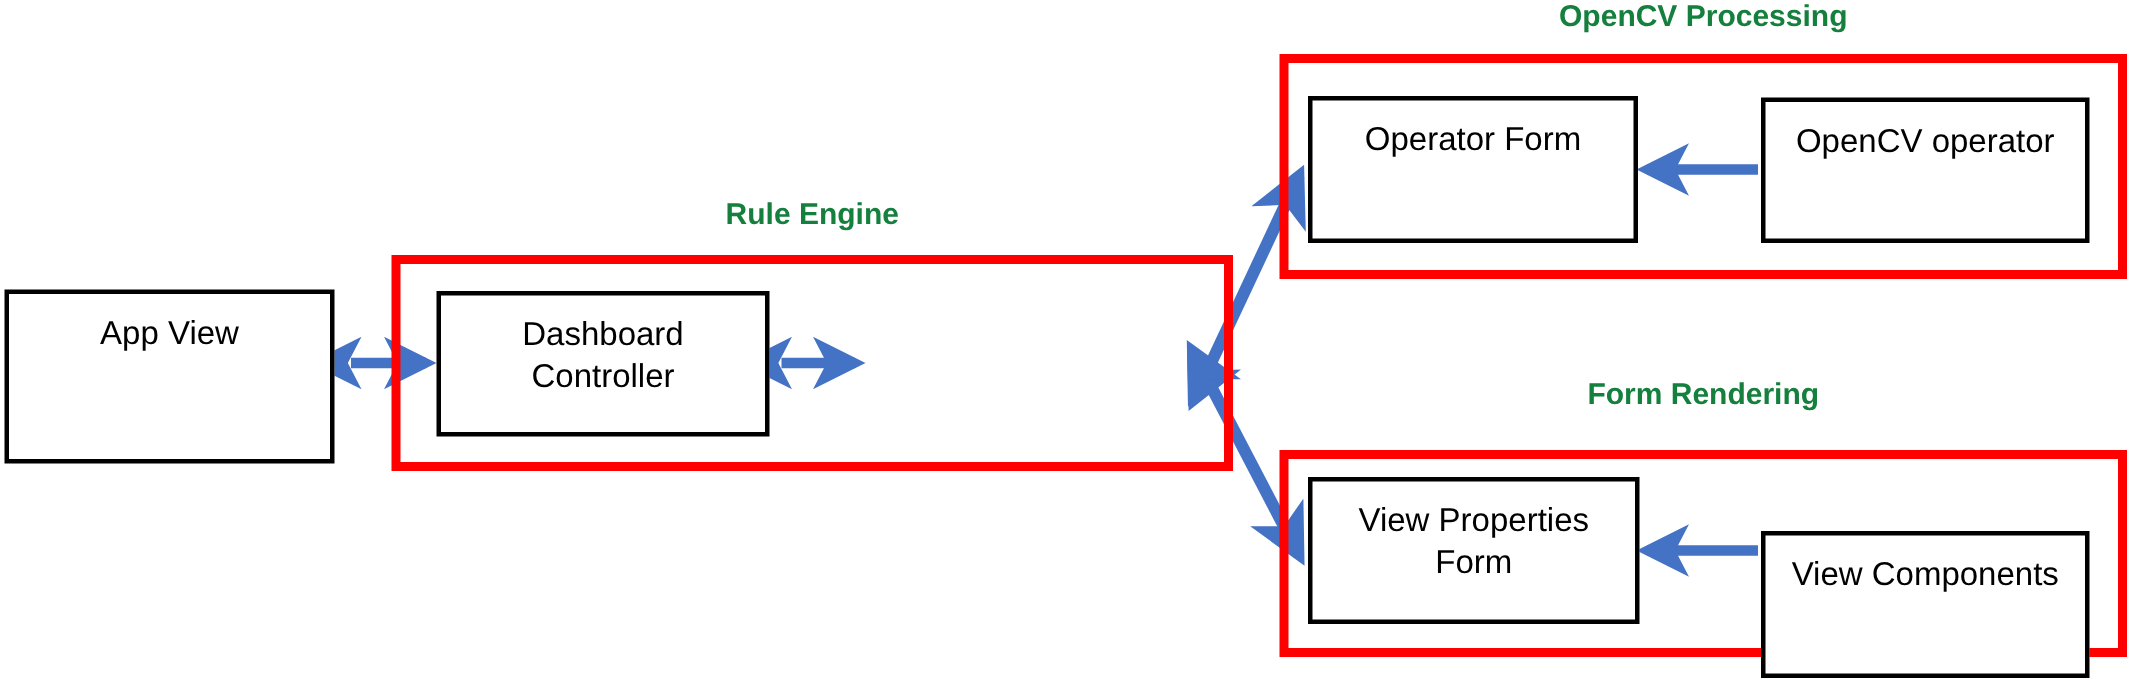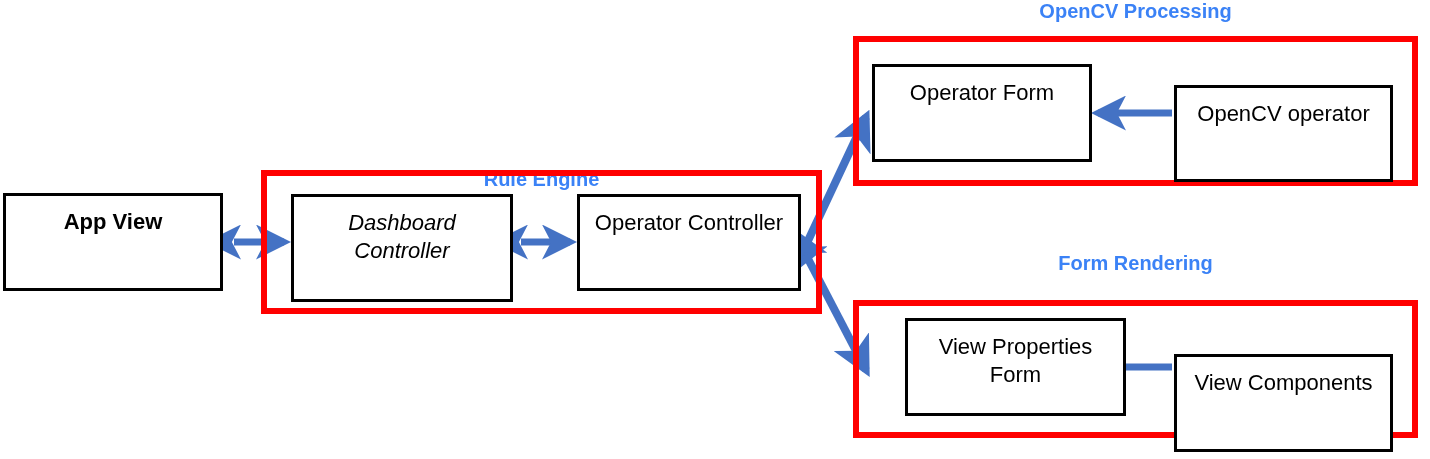--- a/index.html
+++ b/index.html
@@ -12,21 +12,21 @@
     width: 1430px;
     height: 459px;
     background: #ffffff;
     font-family: "Liberation Sans", sans-serif;
     overflow: hidden;
   }
   .group-title {
     position: absolute;
     font-weight: bold;
     font-size: 20px;
-    color: #3b82f6;
+    color: #15803d;
     text-align: center;
     white-space: nowrap;
     line-height: 1;
   }
   .group-box {
     position: absolute;
     border: 6px solid #FF0000;
     background: transparent;
     box-sizing: border-box;
   }
@@ -88,50 +88,47 @@
 
     <g>
       <line x1="1172" y1="113" x2="1098" y2="113" stroke="#4472C4" stroke-width="7" marker-end="url(#ah)"></line>
     </g>
 
     <g>
       <line x1="1172" y1="367" x2="1098" y2="367" stroke="#4472C4" stroke-width="7" marker-end="url(#ah)"></line>
     </g>
   </svg>
 
-  <div class="group-title" style="left:261px; top:133px; width:561px;margin-top:36px;">Rule Engine</div>
+  <div class="group-title" style="left:261px; top:133px; width:561px;">Rule Engine</div>
   <div class="group-box" style="left:261px; top:170px; width:561px; height:144px;"></div>
 
   <div class="group-title" style="left:853px; top:1px; width:565px;">OpenCV Processing</div>
   <div class="group-box" style="left:853px; top:36px; width:565px; height:150px;"></div>
 
   <div class="group-title" style="left:853px; top:253px; width:565px;">Form Rendering</div>
   <div class="group-box" style="left:853px; top:300px; width:565px; height:138px;"></div>
 
-  <div class="node" style="left:3px; top:193px; width:220px; height:98px;font-weight:bold;">
+  <div class="node" style="left:3px; top:193px; width:220px; height:116px;">
     <span class="node-label">App View</span>
   </div>
 
-  <div class="node" style="left:291px; top:194px; width:222px; height:108px;font-style:italic;">
+  <div class="node" style="left:291px; top:194px; width:222px; height:97px;">
     <span class="node-label">Dashboard Controller</span>
   </div>
 
-  <div class="node" style="left:577px; top:194px; width:224px; height:97px;">
-    <span class="node-label">Operator Controller</span>
-  </div>
 
   <div class="node" style="left:872px; top:64px; width:220px; height:98px;">
     <span class="node-label">Operator Form</span>
   </div>
 
-  <div class="node" style="left:1174px; top:65px; width:219px; height:97px;margin-top:20px;">
+  <div class="node" style="left:1174px; top:65px; width:219px; height:97px;">
     <span class="node-label">OpenCV operator</span>
   </div>
 
-  <div class="node" style="left:872px; top:318px; width:221px; height:98px;margin-left:33px;">
+  <div class="node" style="left:872px; top:318px; width:221px; height:98px;">
     <span class="node-label">View Properties Form</span>
   </div>
 
   <div class="node" style="left:1174px; top:318px; width:219px; height:98px;margin-top:36px;">
     <span class="node-label">View Components</span>
   </div>
 
 </div>
 
 </body></html>

